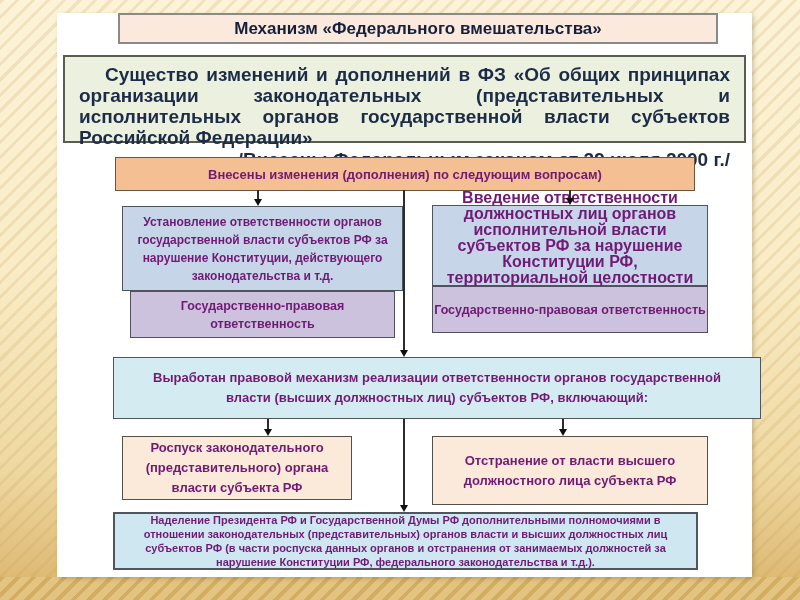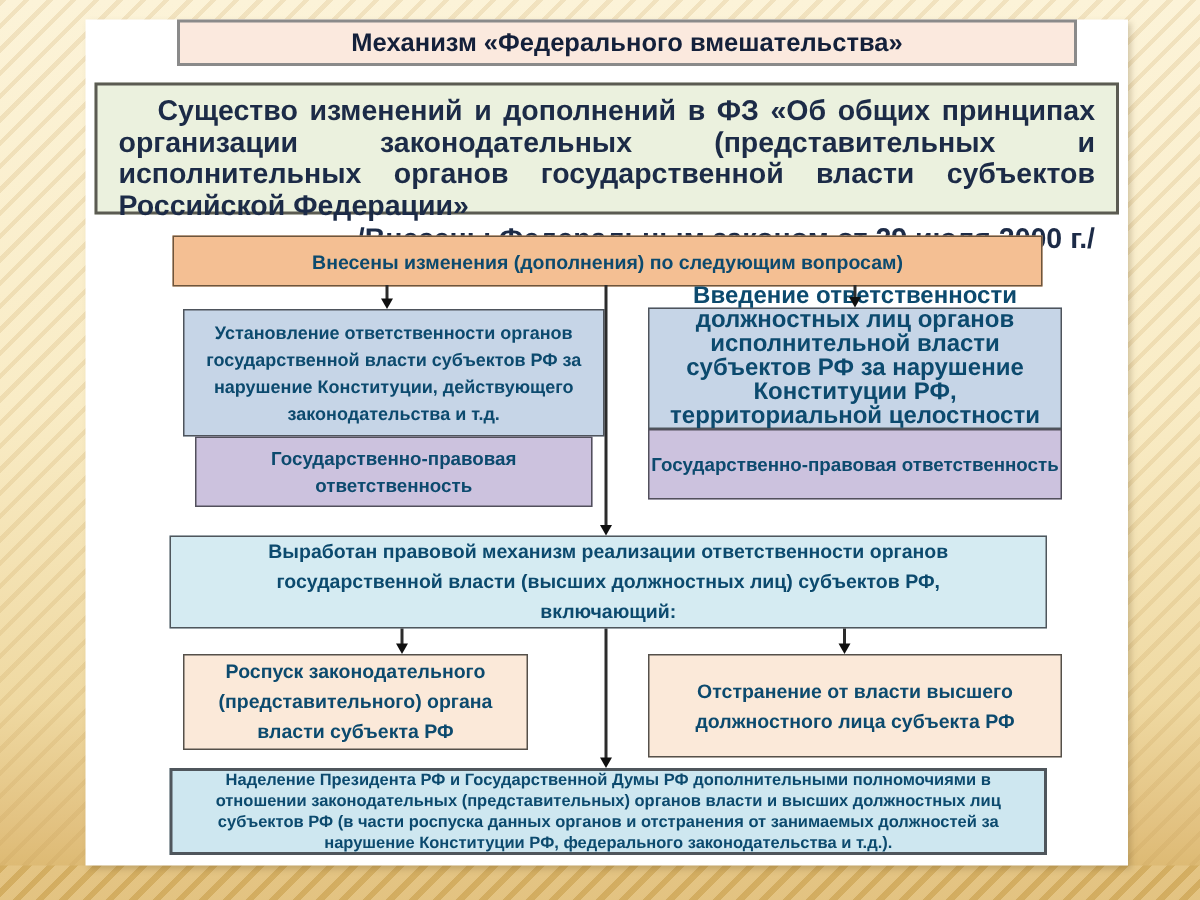--- a/index.html
+++ b/index.html
@@ -20,21 +20,21 @@
     opacity: .85;
   }
   .slide-white {
     position: absolute; left: 57px; top: 13px; width: 695px; height: 564px;
     background: #ffffff;
     box-shadow: 2px 2px 4px rgba(90,70,30,0.25);
   }
   .box {
     position: absolute; box-sizing: border-box;
     display: flex; align-items: center; justify-content: center;
-    text-align: center; color: #0c4a6e; font-weight: bold;
+    text-align: center; color: #701a75; font-weight: bold;
   }
   .title-box {
     left: 105px; top: 13px; width: 600px; height: 31px;
     background: #FBE9DE; border: 2px solid #8a8a8a;
     font-size: 17px; color: #14203a; margin-left: 13px;
   }
   .intro-box {
     left: 63px; top: 55px; width: 683px; height: 88px;
     background: #EBF1DE; border: 2px solid #5b5b52;
     display: block; text-align: left; padding: 7px 14px 0 14px;
@@ -60,21 +60,21 @@
     left: 130px; top: 291px; width: 265px; height: 47px;
     background: #CCC2DE; border: 1.5px solid #52505c;
     font-size: 12.5px; line-height: 18px;
   }
   .resp-right-box {
     left: 432px; top: 286px; width: 276px; height: 47px;
     background: #CCC2DE; border: 1.5px solid #52505c;
     font-size: 12.5px; line-height: 18px;
   }
   .mechanism-box {
-    left: 113px; top: 357px; width: 585px; height: 62px;
+    left: 113px; top: 357px; width: 648px; height: 62px;
     background: #D5EBF2; border: 1.5px solid #4f565c;
     font-size: 13px; line-height: 20px; padding: 12px 26px;
   }
   .dissolution-box {
     left: 122px; top: 436px; width: 230px; height: 64px;
     background: #FBE9D9; border: 1.5px solid #55504a;
     font-size: 13px; line-height: 20px; padding: 2px 8px;
   }
   .removal-box {
     left: 432px; top: 436px; width: 276px; height: 69px;

